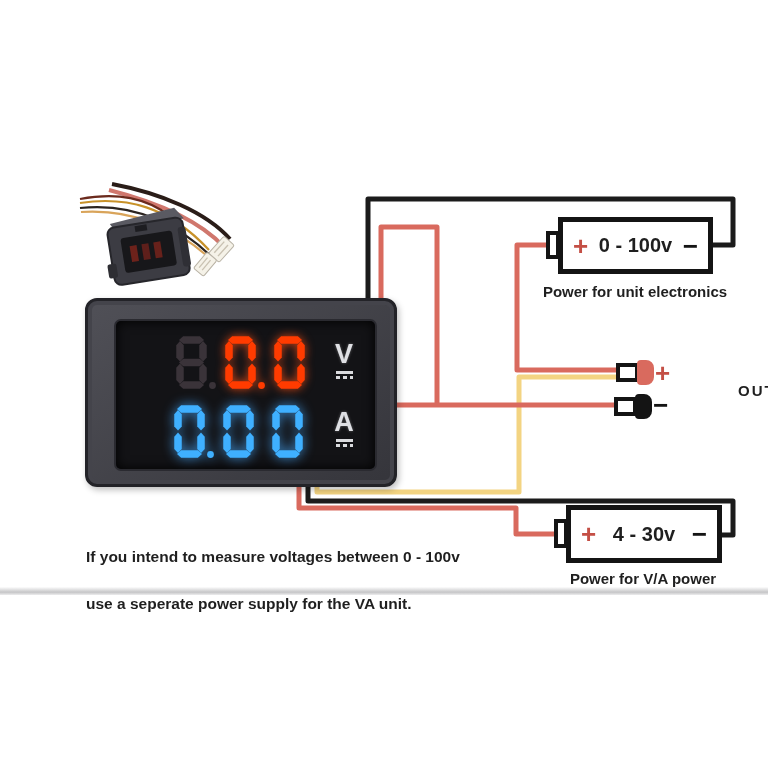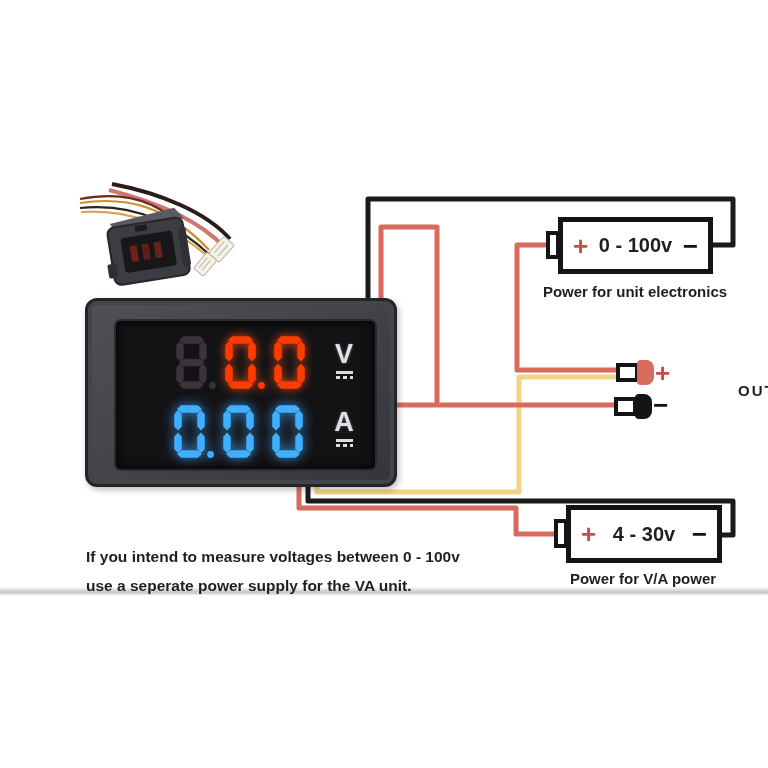--- a/index.html
+++ b/index.html
@@ -205,16 +205,16 @@
 
   <div class="battery" style="left:566px;top:505px;width:156px;height:58px;">
     <span class="plus">+</span>
     <span class="range">4 - 30v</span>
     <span class="minus">−</span>
   </div>
   <div class="nub" style="left:554px;top:519px;width:14px;height:29px;"></div>
   <div class="caption" style="left:523px;top:570px;">Power for V/A power</div>
 
   <div class="note" style="top:548px;">If you intend to measure voltages between 0 - 100v</div>
-  <div class="note" style="top:577px;">use a seperate power supply for the VA unit.</div>
+  <div class="note" style="top:595px;">use a seperate power supply for the VA unit.</div>
 
   <div class="band"></div>
 </div>
 
 </body></html>

